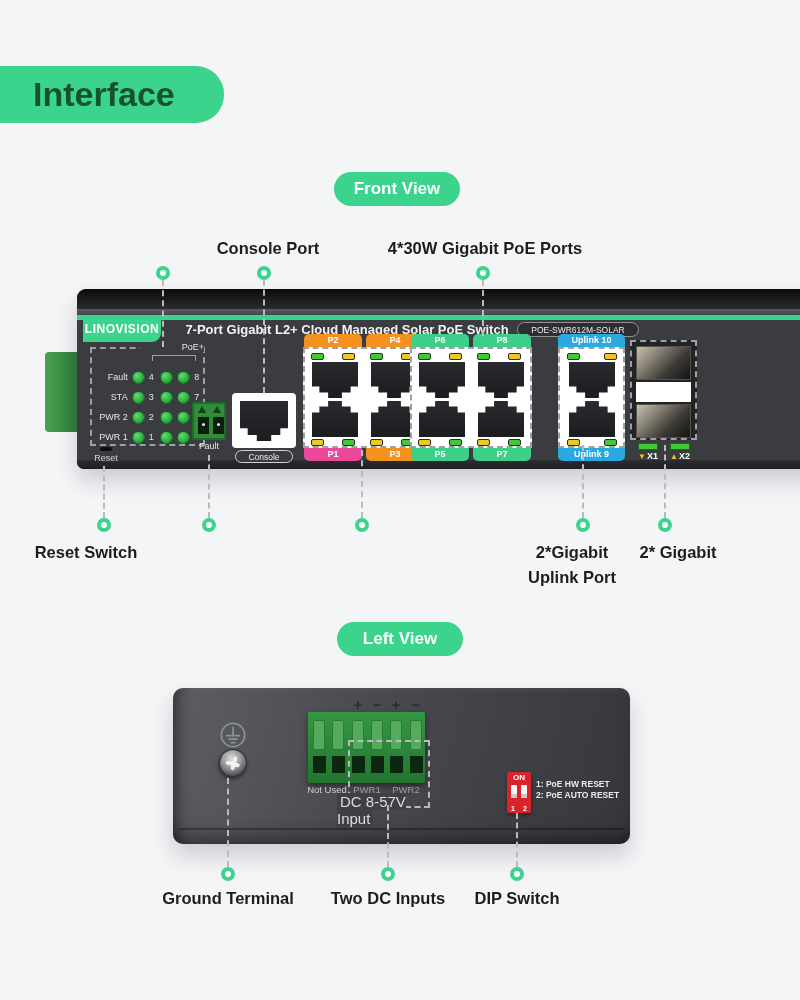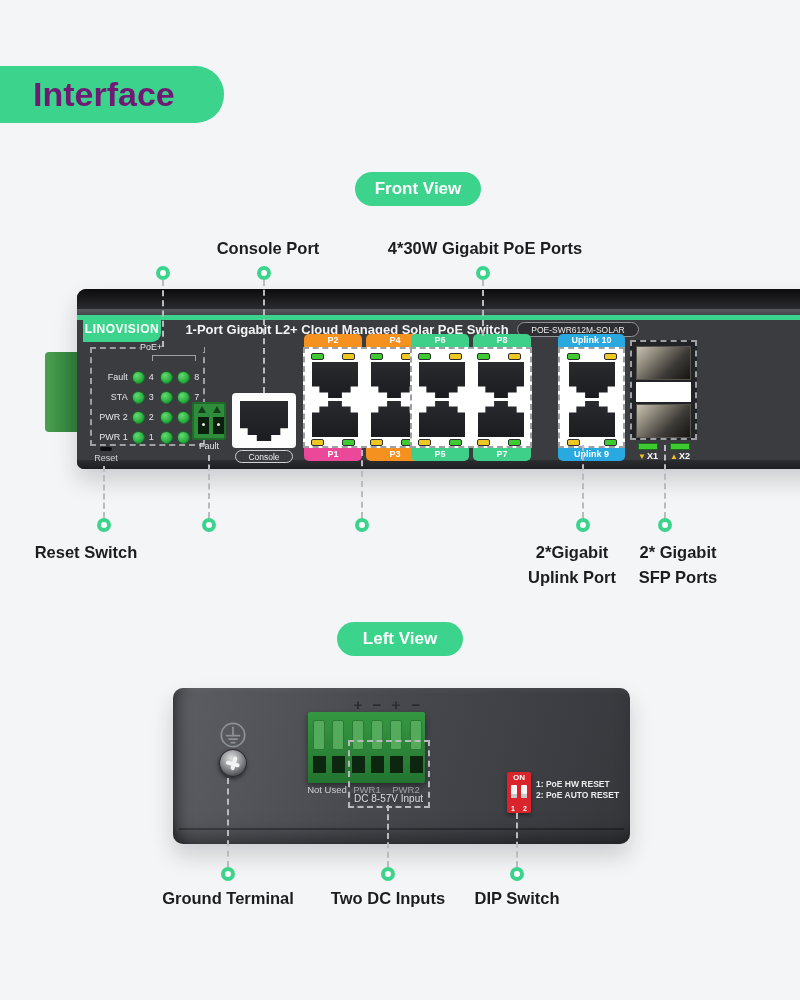--- a/index.html
+++ b/index.html
@@ -1,21 +1,21 @@
 <!DOCTYPE html>
 <html><head>
 <meta charset="utf-8">
 <style>
   html,body{margin:0;padding:0}
   body{font-family:"Liberation Sans",sans-serif;background:#f4f5f7}
   .canvas{position:relative;width:800px;height:1000px;background:#f4f5f7;overflow:hidden}
 
   
   .banner{position:absolute;left:0;top:66px;width:224px;height:57px;background:#3cd48c;
-    border-radius:0 28px 28px 0;color:#701a75;font-size:34px;font-weight:bold;
+    border-radius:0 28px 28px 0;color:#14532d;font-size:34px;font-weight:bold;
     display:flex;align-items:center;padding-left:33px;box-sizing:border-box}
   .viewbadge{position:absolute;width:126px;height:34px;background:#3cd48c;border-radius:17px;
     color:#fff;font-size:17px;font-weight:600;display:flex;align-items:center;justify-content:center}
 
   
   .callout{position:absolute;font-size:16.5px;font-weight:600;color:#1d1d1f;text-align:center;line-height:25px}
   .dot{position:absolute;width:14px;height:14px;border-radius:50%;background:#fff;border:4px solid #3cd48c;box-sizing:border-box;z-index:6}
   .vline{position:absolute;width:0;border-left:2px dashed #b9bbbe;z-index:5}
 
   
@@ -28,21 +28,21 @@
   .brandtab{position:absolute;left:6px;top:26px;width:78px;height:27px;background:#3cd48c;border-radius:0 0 9px 0;
     color:#fff;font-size:12px;font-weight:bold;letter-spacing:.5px;display:flex;align-items:center;justify-content:center}
   .ftitle{position:absolute;left:100px;top:33px;width:340px;text-align:center;color:#f3f4f5;font-size:13px;font-weight:600}
   .fmodel{position:absolute;left:440px;top:33px;width:122px;height:15px;border:1px solid #919298;border-radius:8px;
     color:#eceded;font-size:8.5px;line-height:15px;text-align:center;background:rgba(0,0,0,.22);box-sizing:border-box}
   .sideblock{position:absolute;left:45px;top:352px;width:33px;height:80px;z-index:1;
     background:linear-gradient(90deg,#4aa050,#2e7d39);border-radius:4px 0 0 4px}
 
   
   .ledpanel{position:absolute;left:13px;top:58px;width:115px;height:99px;border:2px dashed #9ea0a3;box-sizing:border-box}
-  .poetitle{position:absolute;left:48px;top:-7px;width:64px;text-align:left;font-size:9px;color:#e4e5e7;background:#3b3c40;z-index:2}
+  .poetitle{position:absolute;left:48px;top:-7px;width:64px;text-align:right;font-size:9px;color:#e4e5e7;background:#3b3c40;z-index:2}
   .poebracket{position:absolute;left:60px;top:6px;width:42px;height:5px;border:1px solid #9ea0a3;border-bottom:none}
   .lrow{position:absolute;left:4px;display:flex;align-items:center;gap:4px;height:16px;width:106px}
   .llab{width:33px;text-align:right;font-size:9px;color:#e4e5e7;white-space:nowrap}
   .lnum{width:8px;font-size:9px;color:#e4e5e7}
   .led9{width:13px;height:13px;border-radius:50%;background:radial-gradient(circle at 35% 32%,#62dd70,#21a339 72%);
     border:1px solid rgba(0,0,0,.4);box-sizing:border-box;flex:0 0 auto}
   .resetslot{position:absolute;left:23px;top:158px;width:12px;height:4px;background:#0e0e10;border-radius:2px}
   .resetlab{position:absolute;left:5px;top:164px;width:48px;text-align:center;font-size:9px;color:#d2d3d5}
 
   
@@ -92,56 +92,56 @@
     box-shadow:0 2px 4px rgba(0,0,0,.5)}
   .screw .h{position:absolute;left:6px;top:11.5px;width:14px;height:4.5px;background:#f2f2f2;border-radius:2px}
   .screw .v{position:absolute;left:11.5px;top:6px;width:4.5px;height:14px;background:#f2f2f2;border-radius:2px}
   .terminal{position:absolute;left:135px;top:24px;width:117px;height:71px;border-radius:2px;
     background:linear-gradient(#359842,#23742f);box-shadow:0 3px 6px rgba(0,0,0,.45)}
   .tslot{position:absolute;top:8px;width:12px;height:30px;background:#54ab5c;border:1px solid #2c7a35;border-radius:2px;box-sizing:border-box}
   .thole{position:absolute;top:44px;width:13px;height:17px;background:#0c2610}
   .pol{position:absolute;top:8px;width:16px;text-align:center;font-size:15px;font-weight:bold;color:#2a2c2e}
   .tlab{position:absolute;top:96px;text-align:center;font-size:9.5px}
   .dcbox{position:absolute;left:175px;top:52px;width:78px;height:64px;border:2px dashed #b7b9bc;z-index:2}
-  .dclab{position:absolute;left:153px;top:105px;width:100px;text-align:right;font-size:10px;color:#dadcde;z-index:3}
+  .dclab{position:absolute;left:164px;top:105px;width:100px;text-align:left;font-size:15px;color:#dadcde;z-index:3}
   .dclab span{background:#3e4045;padding:0 3px}
   .dip{position:absolute;left:334px;top:84px;width:24px;height:41px;background:#d8242a;border-radius:2px;box-shadow:0 2px 4px rgba(0,0,0,.4)}
   .dipon{position:absolute;top:1px;left:0;width:100%;text-align:center;color:#fff;font-size:8px;font-weight:bold}
   .dipsw{position:absolute;top:13px;width:6px;height:13px;background:#f5f5f5;border-radius:1px;box-shadow:inset 0 -4px 0 #c9c9c9}
   .dipnums{position:absolute;bottom:1px;left:0;width:100%;display:flex;justify-content:space-around;color:#fff;font-size:7px;font-weight:bold}
   .dipnote{position:absolute;left:363px;top:91px;font-size:8.5px;font-weight:600;color:#e9eaeb;line-height:11px;white-space:nowrap}
 </style>
 </head>
 <body>
 
 <div class="canvas">
 
   <div class="banner">Interface</div>
 
-  <div class="viewbadge" style="left:355px;top:172px">Front View</div>
+  <div class="viewbadge" style="left:334px;top:172px">Front View</div>
 
   <div class="callout" style="left:188px;top:236px;width:160px">Console Port</div>
   <div class="callout" style="left:355px;top:236px;width:260px">4*30W Gigabit PoE Ports</div>
 
   <div class="dot" style="left:156px;top:266px"></div>
   <div class="dot" style="left:257px;top:266px"></div>
   <div class="dot" style="left:476px;top:266px"></div>
   <div class="vline" style="left:162px;top:280px;height:67px"></div>
   <div class="vline" style="left:263px;top:280px;height:113px"></div>
   <div class="vline" style="left:482px;top:280px;height:56px"></div>
 
   <div class="sideblock"></div>
 
   <div class="fdev">
     <div class="fcap"></div>
     <div class="fband"></div>
     <div class="fstrip"></div>
     <div class="fbottom"></div>
     <div class="brandtab">LINOVISION</div>
-    <div class="ftitle">1-Port Gigabit L2+ Cloud Managed Solar PoE Switch</div>
+    <div class="ftitle">7-Port Gigabit L2+ Cloud Managed Solar PoE Switch</div>
     <div class="fmodel">POE-SWR612M-SOLAR</div>
 
     <div class="ledpanel">
       <div class="poetitle">PoE+</div>
       <div class="poebracket"></div>
       <div class="lrow" style="top:20px">
         <span class="llab">Fault</span>
         <span class="led9"></span>
         <span class="lnum">4</span>
         <span class="led9"></span>
@@ -274,21 +274,20 @@
 
   <div class="callout" style="left:11px;top:540px;width:150px">
     <div>Reset Switch</div>
   </div>
   <div class="callout" style="left:497px;top:540px;width:150px">
     <div>2*Gigabit</div>
     <div>Uplink Port</div>
   </div>
   <div class="callout" style="left:608px;top:540px;width:140px">
     <div>2* Gigabit</div>
-    <div>SFP Ports</div>
   </div>
 
   <div class="viewbadge" style="left:337px;top:622px">Left View</div>
 
   <div class="ldev">
     <div class="lbottomline"></div>
 
     <svg class="gndsvg" width="28" height="28" viewBox="0 0 24 24">
       <g fill="none" stroke="#8d9094" stroke-width="1.5" stroke-linecap="round">
         <circle cx="12" cy="12" r="10"></circle>

